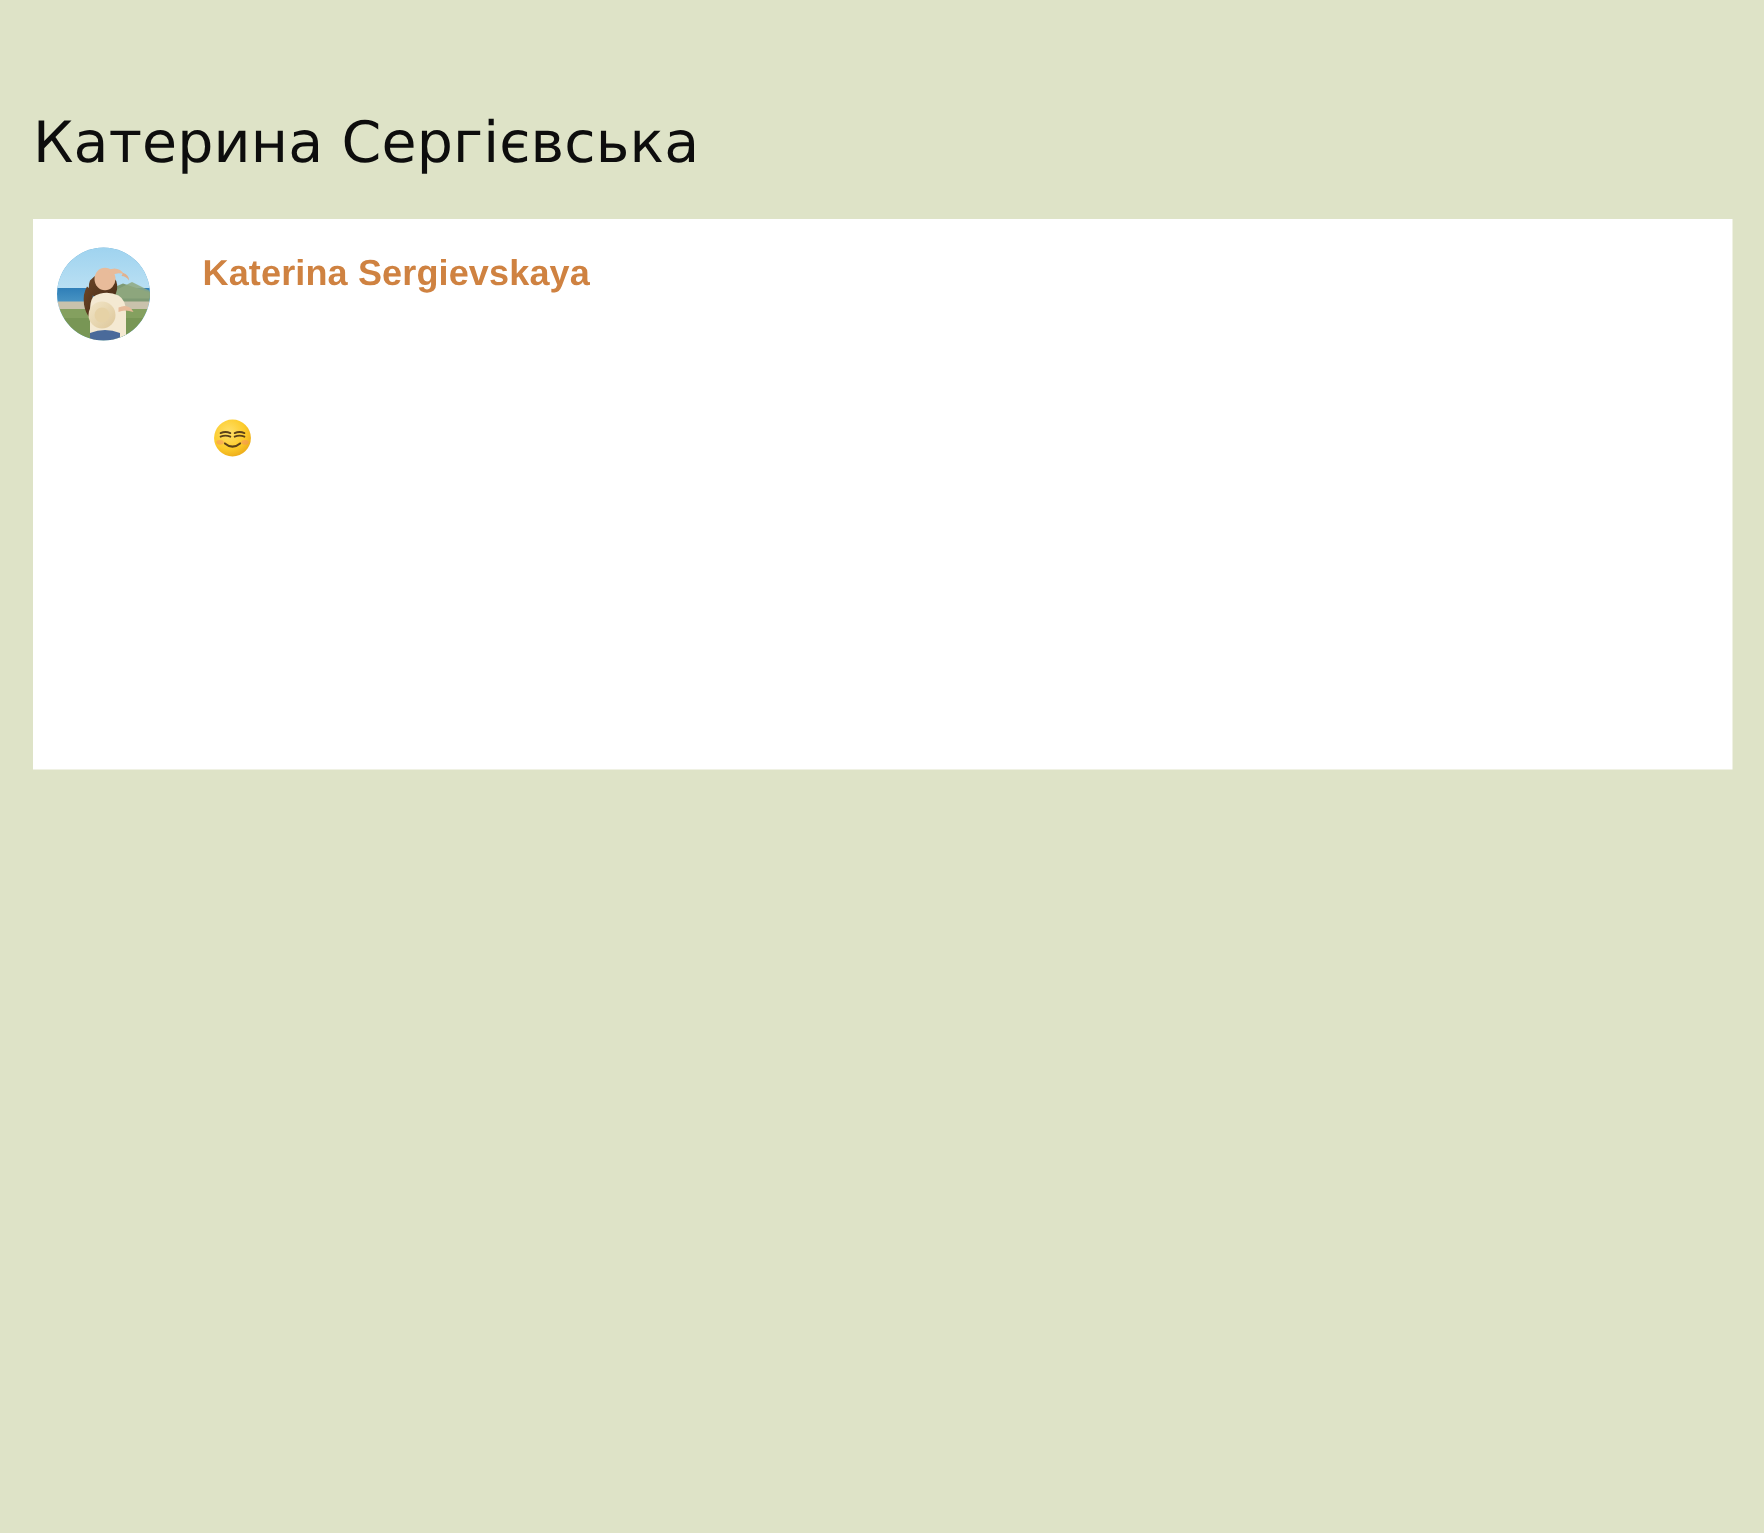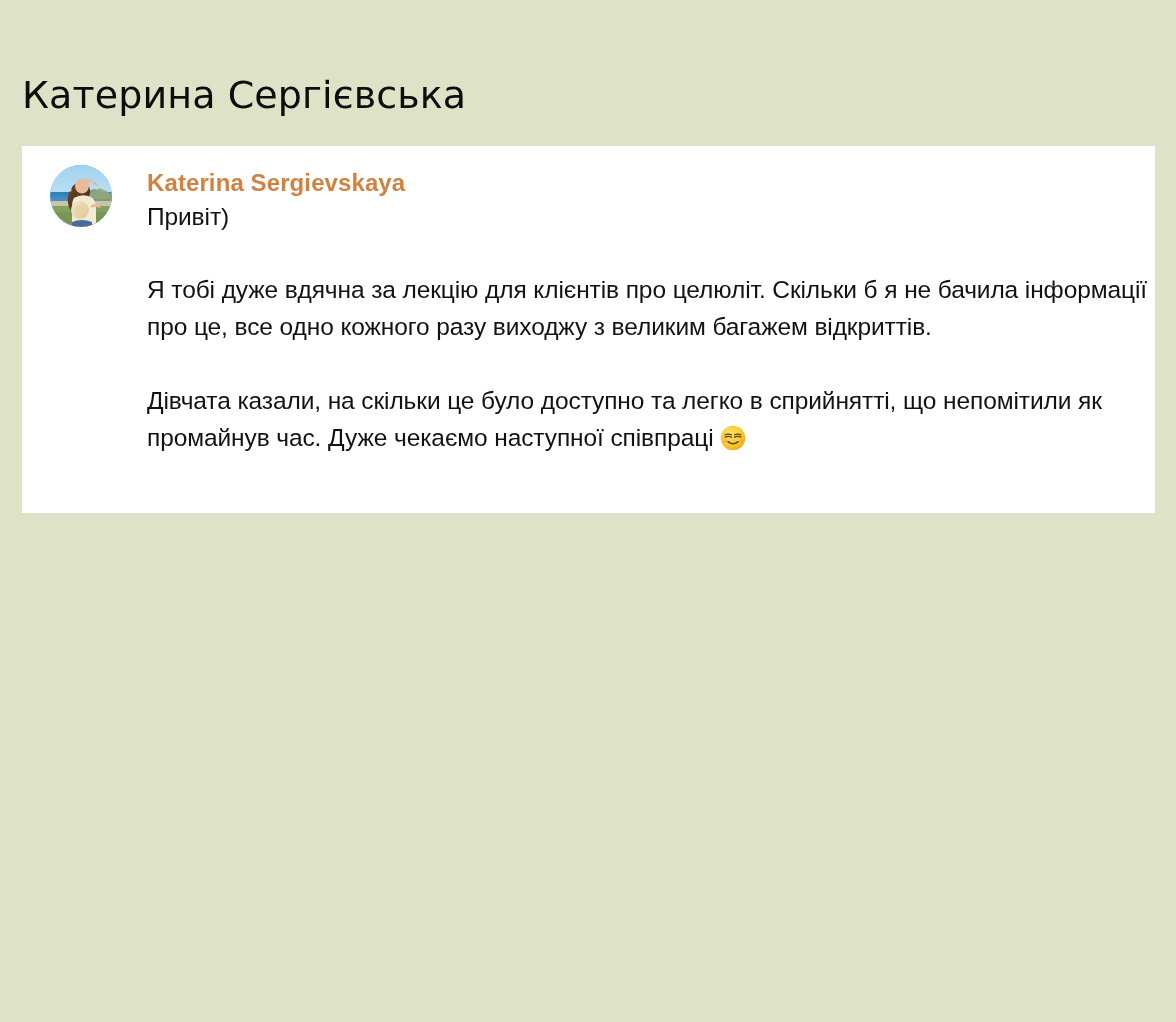--- a/index.html
+++ b/index.html
@@ -41,21 +41,21 @@
     top: 146px;
     width: 1133px;
     height: 367px;
     background: #ffffff;
     box-sizing: border-box;
     overflow: hidden;
   }
 
   .message-row {
     position: absolute;
-    left: 12px;
+    left: 0;
     top: 0;
     width: 100%;
     height: 100%;
   }
 
   
   .avatar {
     position: absolute;
     left: 16px;
     top: 19px;
@@ -172,25 +172,23 @@
           <ellipse cx="30" cy="45" rx="9" ry="9" fill="url(#hatG)"></ellipse>
           <ellipse cx="30" cy="45" rx="5" ry="5" fill="#e6d2a6"></ellipse>
           <path d="M22 57 q10 -4 20 0 l0 6 l-20 0 Z" fill="#4a6a9a"></path>
           <path d="M41 40 q7 -3 10 3 q-6 -2 -10 0 Z" fill="#e8bb9a"></path>
         </g>
       </svg>
     </div>
 
     <div class="message-block">
       <div class="author-name">Katerina Sergievskaya</div>
-      <p class="message-greeting">Привіт)</p>
       <div class="paragraph-spacer"></div>
-      <p class="message-text">Я тобі дуже вдячна за лекцію для клієнтів про целюліт. Скільки б я не бачила інформації про це, все одно кожного разу виходжу з великим багажем відкриттів.</p>
       <div class="paragraph-spacer"></div>
-      <p class="message-text"><span>Дівчата казали, на скільки це було доступно та легко в сприйнятті, що непомітили як промайнув час. Дуже чекаємо наступної співпраці</span> <span class="emoji"><svg width="26" height="26" viewBox="0 0 36 36" xmlns="http://www.w3.org/2000/svg" aria-hidden="true">
+      <p class="message-text"> <span class="emoji"><svg width="26" height="26" viewBox="0 0 36 36" xmlns="http://www.w3.org/2000/svg" aria-hidden="true">
               <defs>
                 <radialGradient id="faceG" cx="40%" cy="35%" r="75%">
                   <stop offset="0%" stop-color="#ffe06b"></stop>
                   <stop offset="60%" stop-color="#fccb2a"></stop>
                   <stop offset="100%" stop-color="#e8a317"></stop>
                 </radialGradient>
               </defs>
               <circle cx="18" cy="18" r="17" fill="url(#faceG)"></circle>
               <path d="M7 13.5 q4.5 -2 9 0" stroke="#5b4219" stroke-width="1.7" fill="none" stroke-linecap="round"></path>
               <path d="M20 13.5 q4.5 -2 9 0" stroke="#5b4219" stroke-width="1.7" fill="none" stroke-linecap="round"></path>

